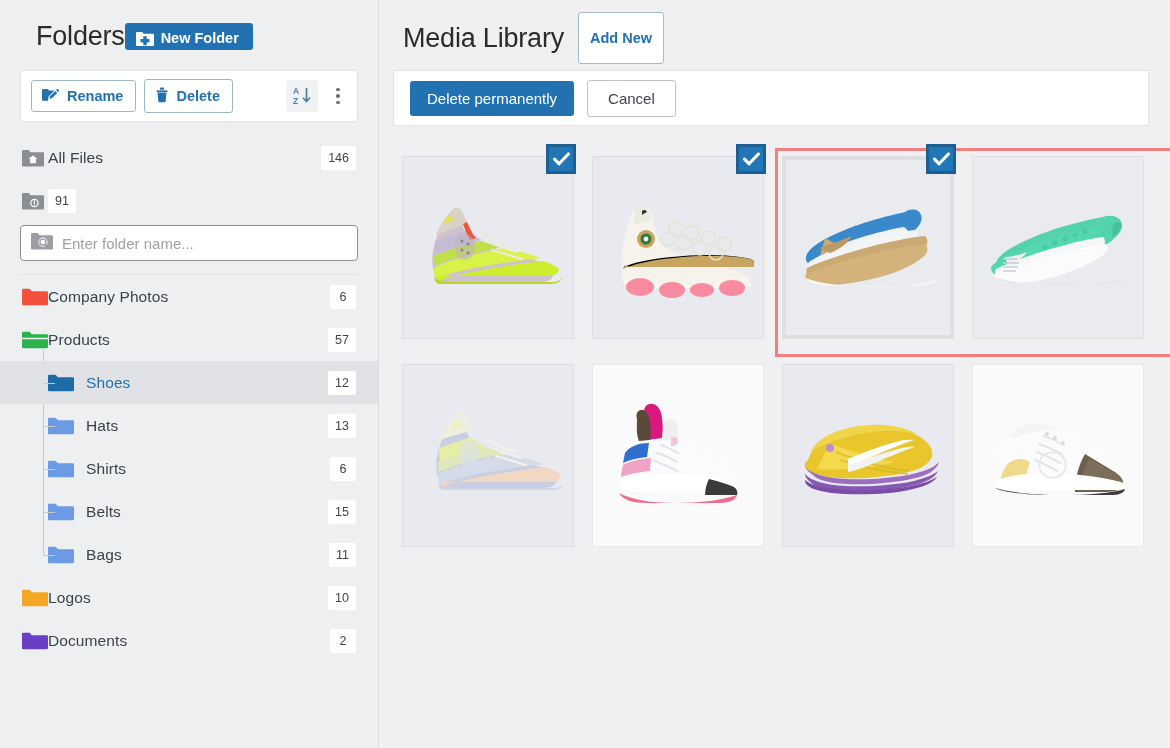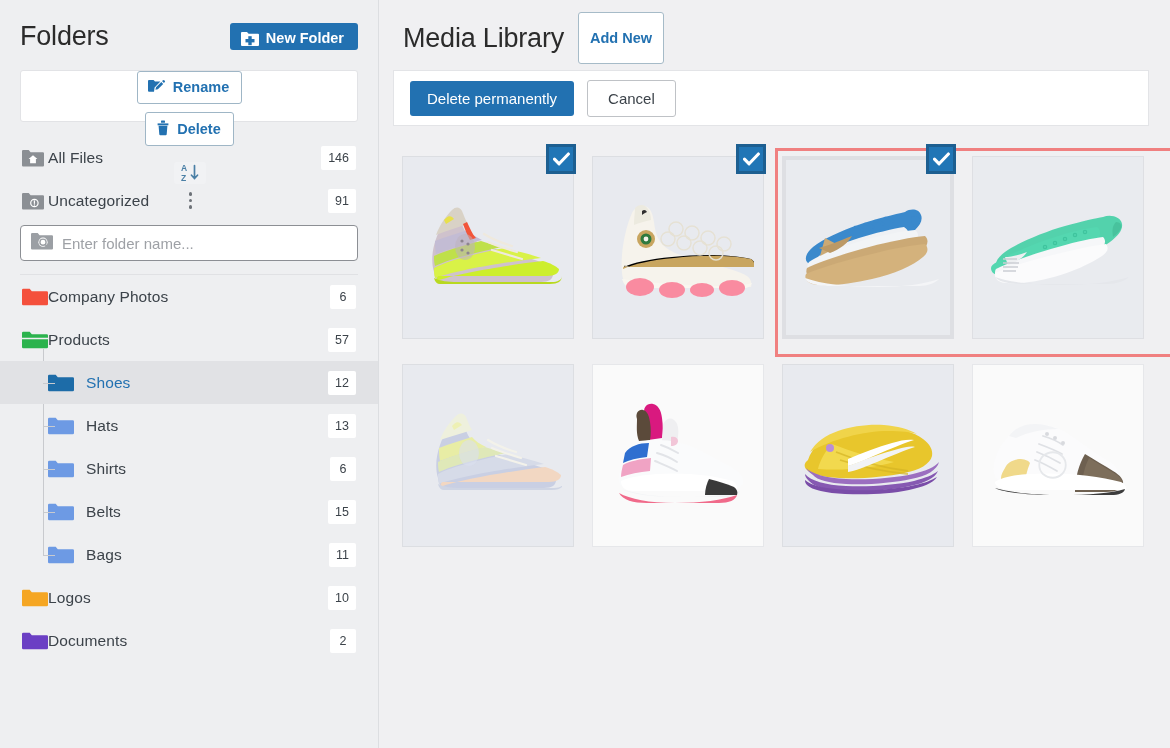--- a/index.html
+++ b/index.html
@@ -13,23 +13,24 @@
 
   
   .sidebar {
     width: 379px; height: 748px;
     background: #eeeff1;
     border-right: 1px solid #dcdee1;
     position: relative;
     flex: 0 0 379px;
   }
   .sb-head {
-    display: flex; align-items: center; justify-content: space-between;
+    display: flex; align-items: center; 
     padding: 16px 20px 0 20px;
     height: 56px;
+    margin-left: 16px;
   }
   .sb-title {
     font-size: 27px; font-weight: 400; color: #2b2b2b;
     letter-spacing: -0.2px; line-height: 32px;
   }
   .btn-newfolder {
     display: inline-flex; align-items: center; gap: 7px;
     background: #2271b1; color: #fff;
     border: none; border-radius: 3px;
     font-size: 14.5px; font-weight: 700;
@@ -41,21 +42,20 @@
 
   .sb-toolbar {
     margin: 14px 20px 0 20px;
     background: #fff;
     border: 1px solid #e2e3e6;
     border-radius: 3px;
     height: 52px;
     display: flex; align-items: center;
     padding: 0 9px 0 10px;
     gap: 8px;
-    flex-direction: column;
   }
   .tb-btn {
     display: inline-flex; align-items: center; gap: 7px;
     background: #fff; color: #2271b1;
     border: 1px solid #9fb6c6; border-radius: 3px;
     font-size: 14.5px; font-weight: 700;
     padding: 7px 12px 7px 10px; cursor: pointer; line-height: 1;
     font-family: "Liberation Sans", sans-serif;
   }
   .tb-spacer { flex: 1; }
@@ -284,21 +284,20 @@
       <div class="row">
         <span class="ico">
           <svg width="22" height="18" viewBox="0 0 22 18">
             <path d="M0 2.2a1.1 1.1 0 0 1 1.1-1.1h5.6L8.6 3.2H20.9A1.1 1.1 0 0 1 22 4.3v12.2a1.1 1.1 0 0 1-1.1 1.1H1.1A1.1 1.1 0 0 1 0 16.5V2.2z" fill="#8b8f94"></path>
             <circle cx="12.4" cy="11" r="4.3" fill="#ffffff"></circle>
             <circle cx="12.4" cy="11" r="3.1" fill="#8b8f94"></circle>
             <rect x="11.8" y="8.4" width="1.2" height="3.4" fill="#ffffff"></rect>
             <rect x="11.8" y="12.4" width="1.2" height="1.2" fill="#ffffff"></rect>
           </svg>
         </span>
-        <span class="lbl">Uncategorized</span>
         <span class="cnt">91</span>
       </div>
 
       <div class="searchbox">
         <span>
           <svg width="22" height="18" viewBox="0 0 22 18">
             <path d="M0 2.2a1.1 1.1 0 0 1 1.1-1.1h5.6L8.6 3.2H20.9A1.1 1.1 0 0 1 22 4.3v12.2a1.1 1.1 0 0 1-1.1 1.1H1.1A1.1 1.1 0 0 1 0 16.5V2.2z" fill="#9b9fa4"></path>
             <circle cx="12" cy="10.2" r="4.6" fill="#ffffff"></circle>
             <circle cx="12" cy="10.2" r="3.1" fill="none" stroke="#9b9fa4" stroke-width="1.4"></circle>
             <path d="M14.3 12.6l2.6 2.6" stroke="#9b9fa4" stroke-width="1.6" stroke-linecap="round"></path>

